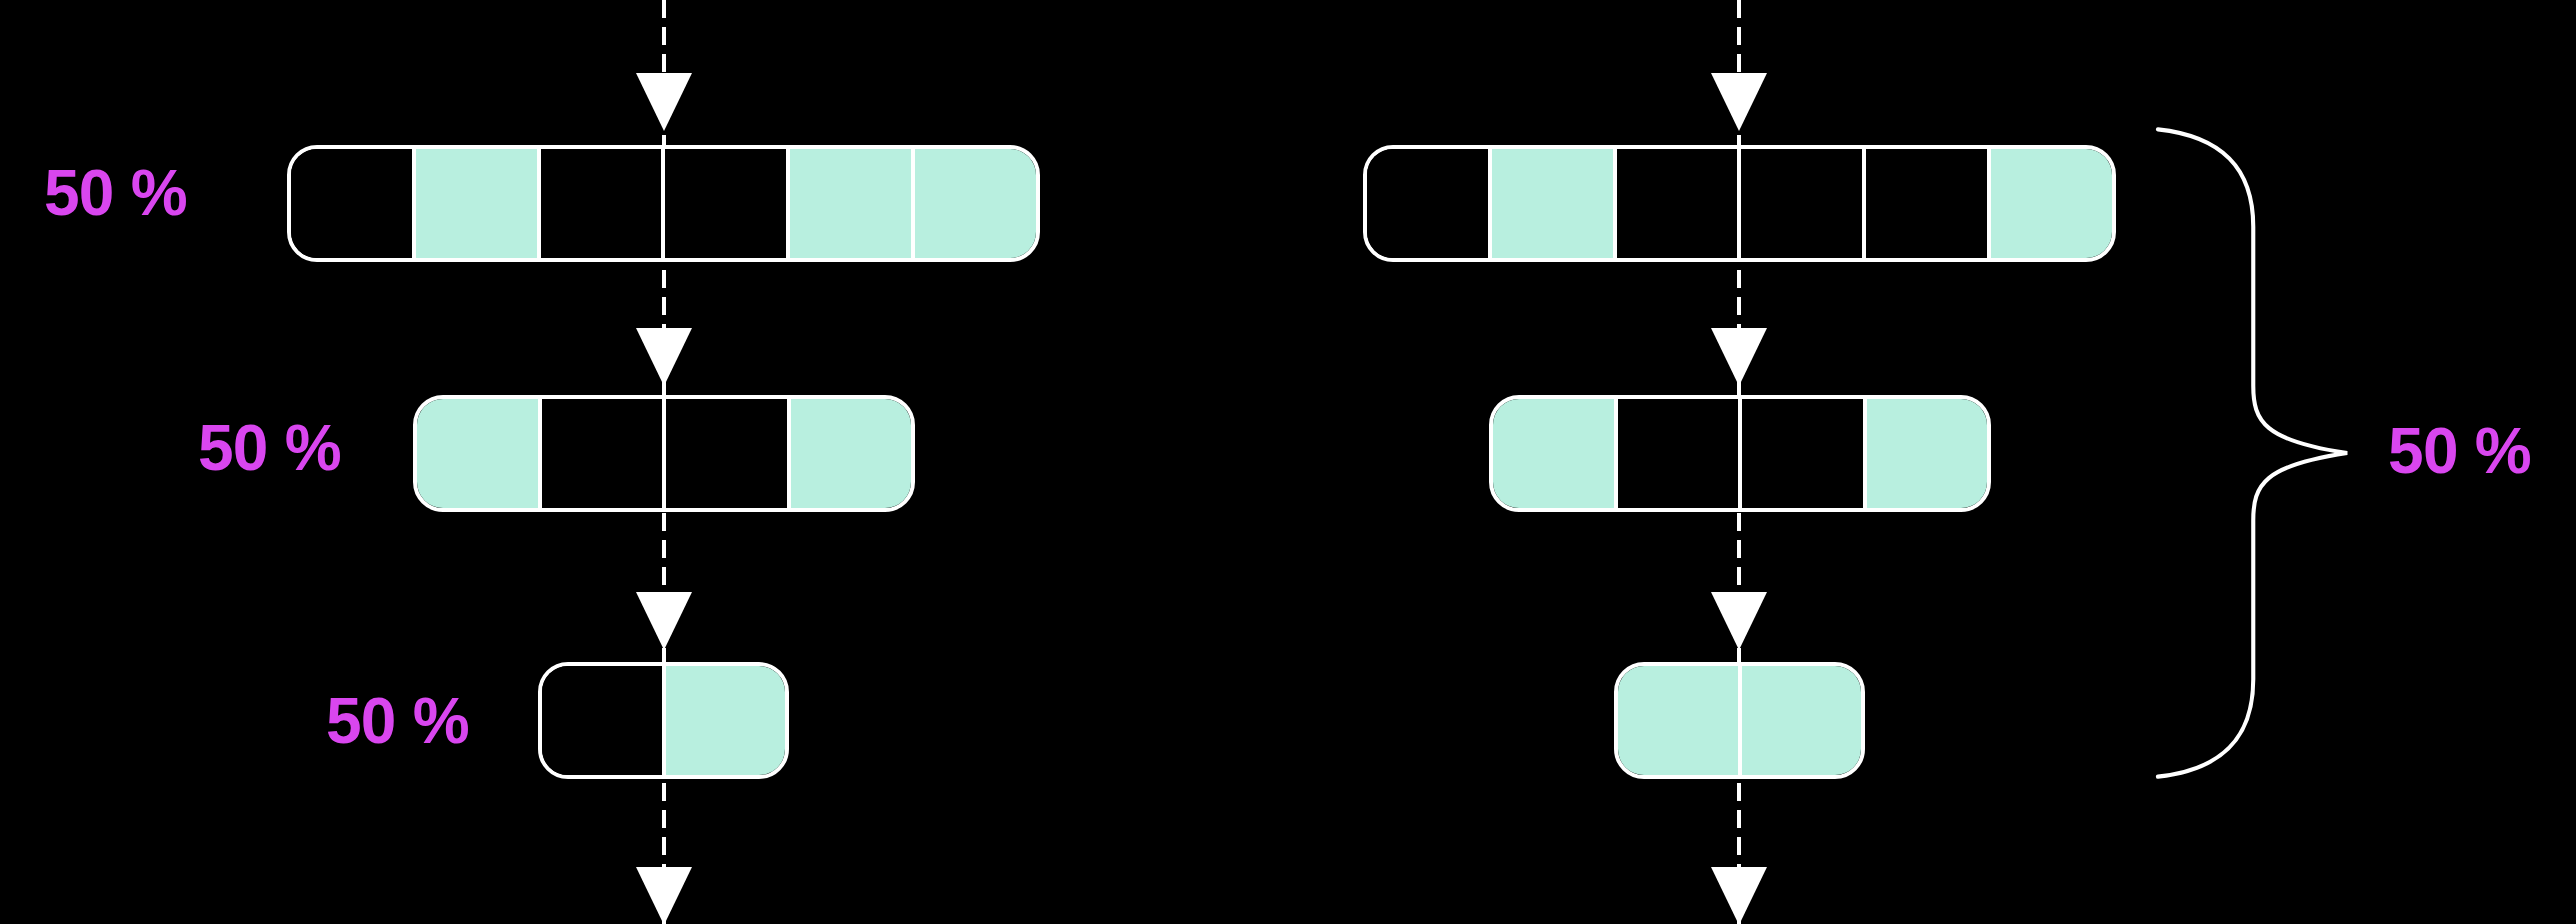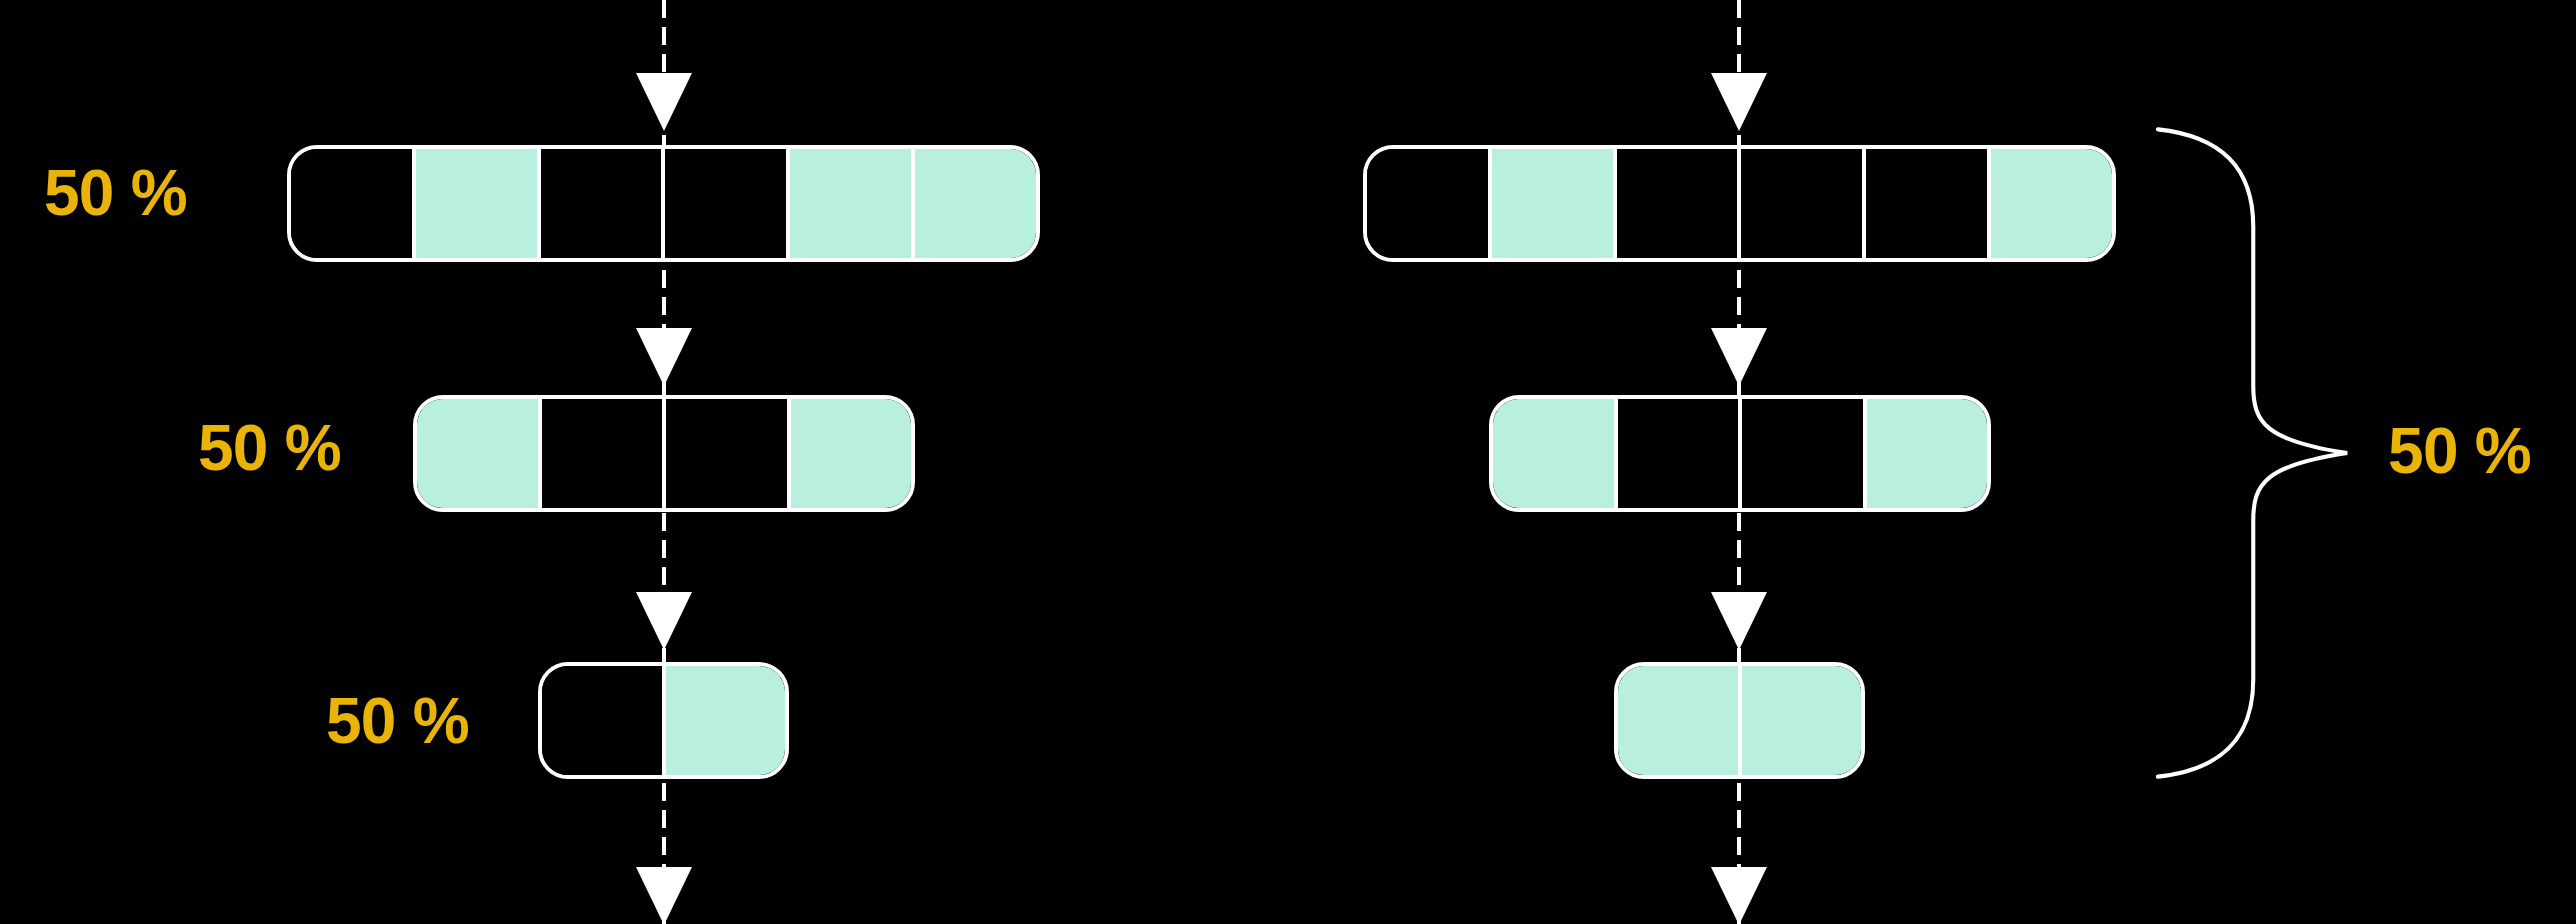--- a/index.html
+++ b/index.html
@@ -29,21 +29,21 @@
     box-sizing:border-box;
     border:4.8px solid #fff;
     border-radius:30px;
     overflow:hidden;
     background:#000;
   }
   .seg{flex:1;}
   .seg + .seg{border-left:4.1px solid #fff;}
   
   .lbl{
-    position:absolute;color:#eab308;font-weight:bold;font-size:64px;line-height:1;
+    position:absolute;color:#d946ef;font-weight:bold;font-size:64px;line-height:1;
     white-space:nowrap;letter-spacing:-0.7px;
     transform:translate(-100%,-50%);
   }
   .lbl.anchor-left{transform:translate(0,-50%);}
   .brace-svg{position:absolute;}
 </style>
 </head>
 <body>
 
 <div class="canvas">

